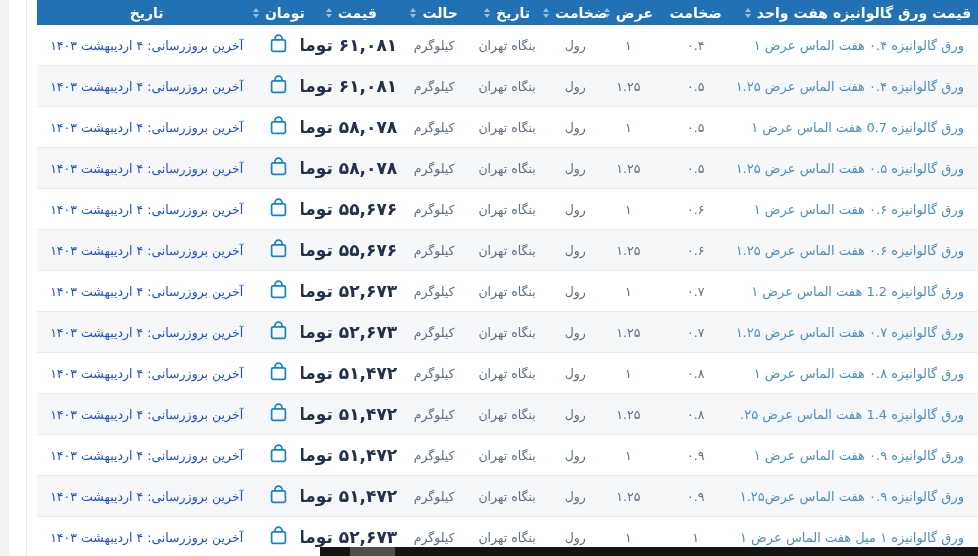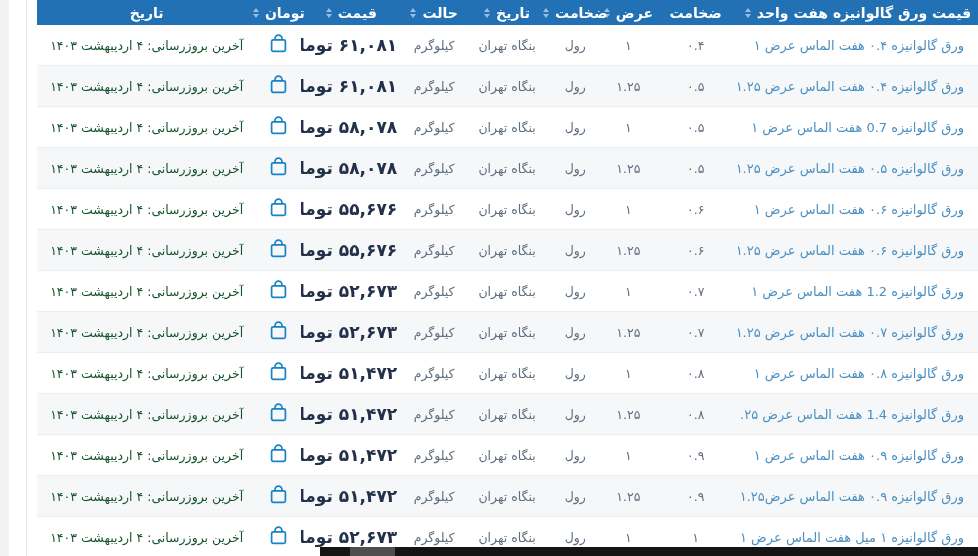--- a/index.html
+++ b/index.html
@@ -24,21 +24,21 @@
 
   tbody td{
     height:40px;padding:0 4px;text-align:center;vertical-align:middle;
     border-bottom:1px solid #ebedef;background:#ffffff;
     font-size:12.5px;color:#5f6f80;white-space:nowrap;overflow:hidden;
   }
   tr.alt td{background:#f6f7f8;}
   td.name-cell{text-align:right;padding-right:14px;margin-top:24px;}
   .product-link{color:#4a90c2;text-decoration:none;font-size:13px;cursor:pointer;}
   td.price-cell{font-weight:bold;color:#23304a;font-size:17px;}
-  td.date-cell{color:#14532d;}
+  td.date-cell{color:#1d4ed8;}
   .buy-btn{display:inline-flex;align-items:center;justify-content:center;cursor:pointer;background:none;border:none;padding:0;}
   .buy-btn svg{display:block;}
 
   .bottom-bar{position:absolute;left:320px;top:547px;width:658px;height:9px;background:#141414;}
   .bottom-bar-seg{position:absolute;left:30px;top:0;width:45px;height:9px;background:#4e4e4e;}
 </style>
 </head>
 <body>
 
 <div class="page-edge-strip"></div>

